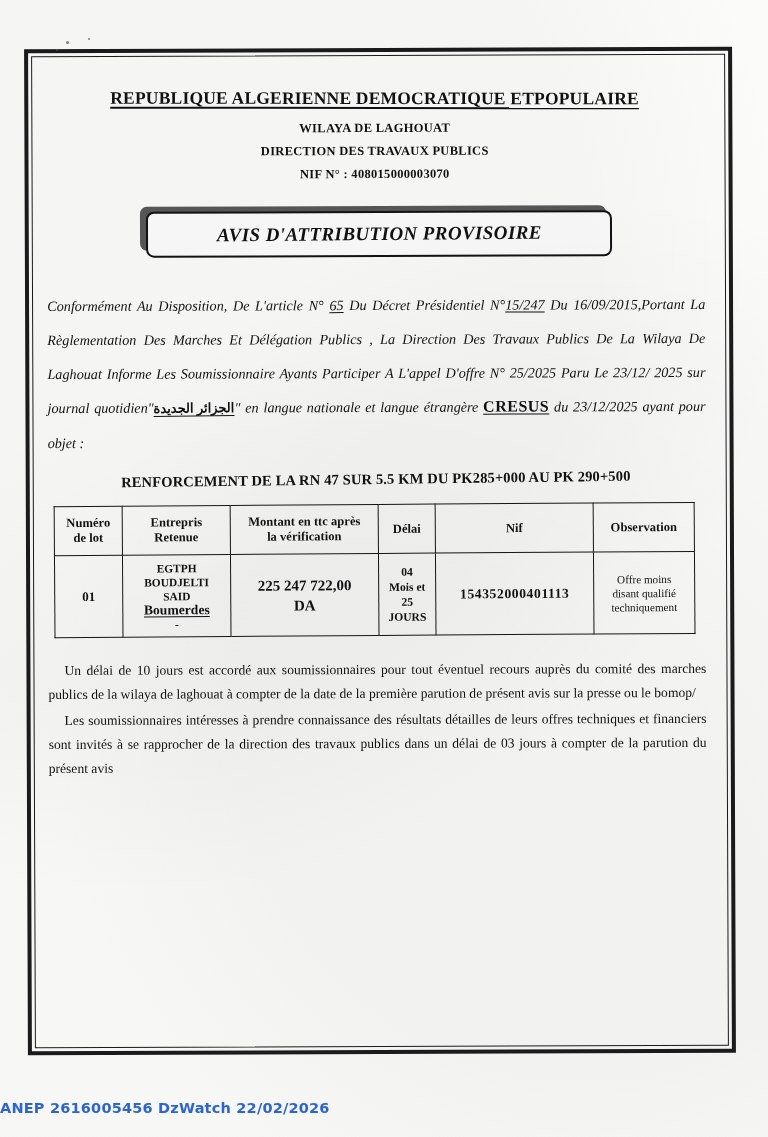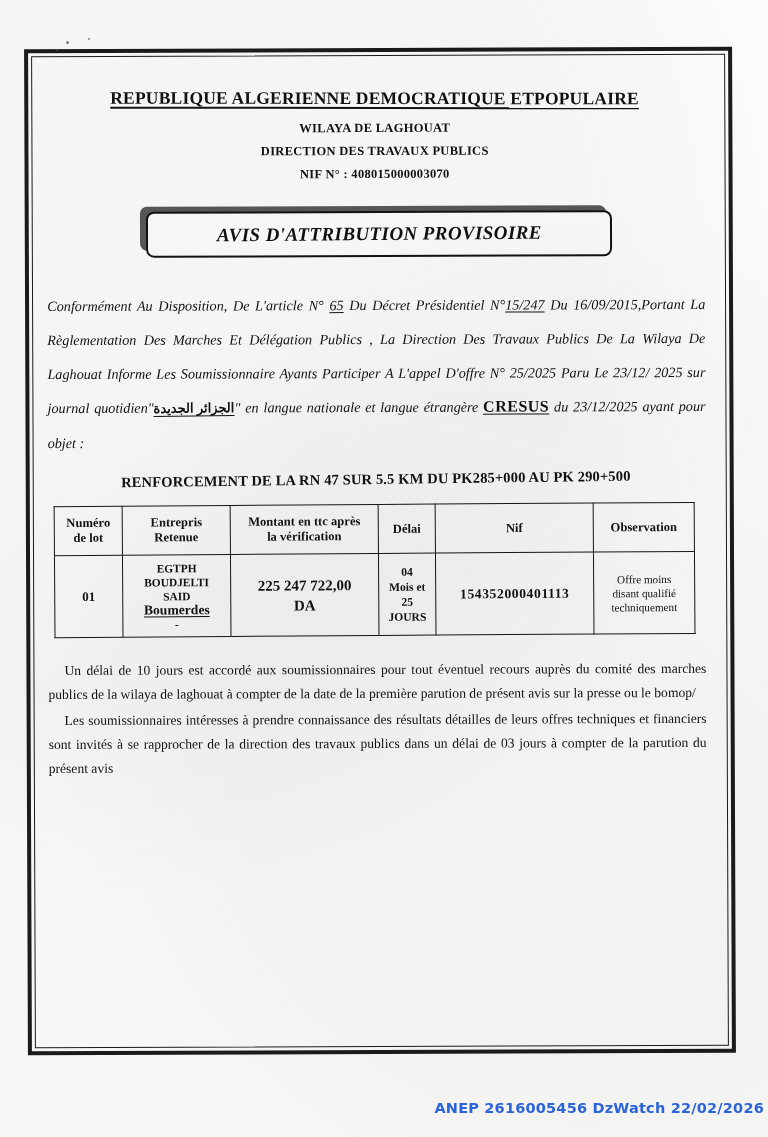--- a/index.html
+++ b/index.html
@@ -208,21 +208,21 @@
   }
   .closing.p2 { margin-top: 2px; }
   .closing .indent { padding-left: 16px; }
 
   
   #footer {
     position: absolute;
     left: 0;
     right: 4px;
     top: 1100px;
-    text-align: right;
+    text-align: left;
     font-family: "DejaVu Sans", "Liberation Sans", sans-serif;
     font-weight: bold;
     font-size: 14.5px;
     letter-spacing: .2px;
   }
 
   
   .speck {
     position: absolute;
     background: #5a5a5a;

